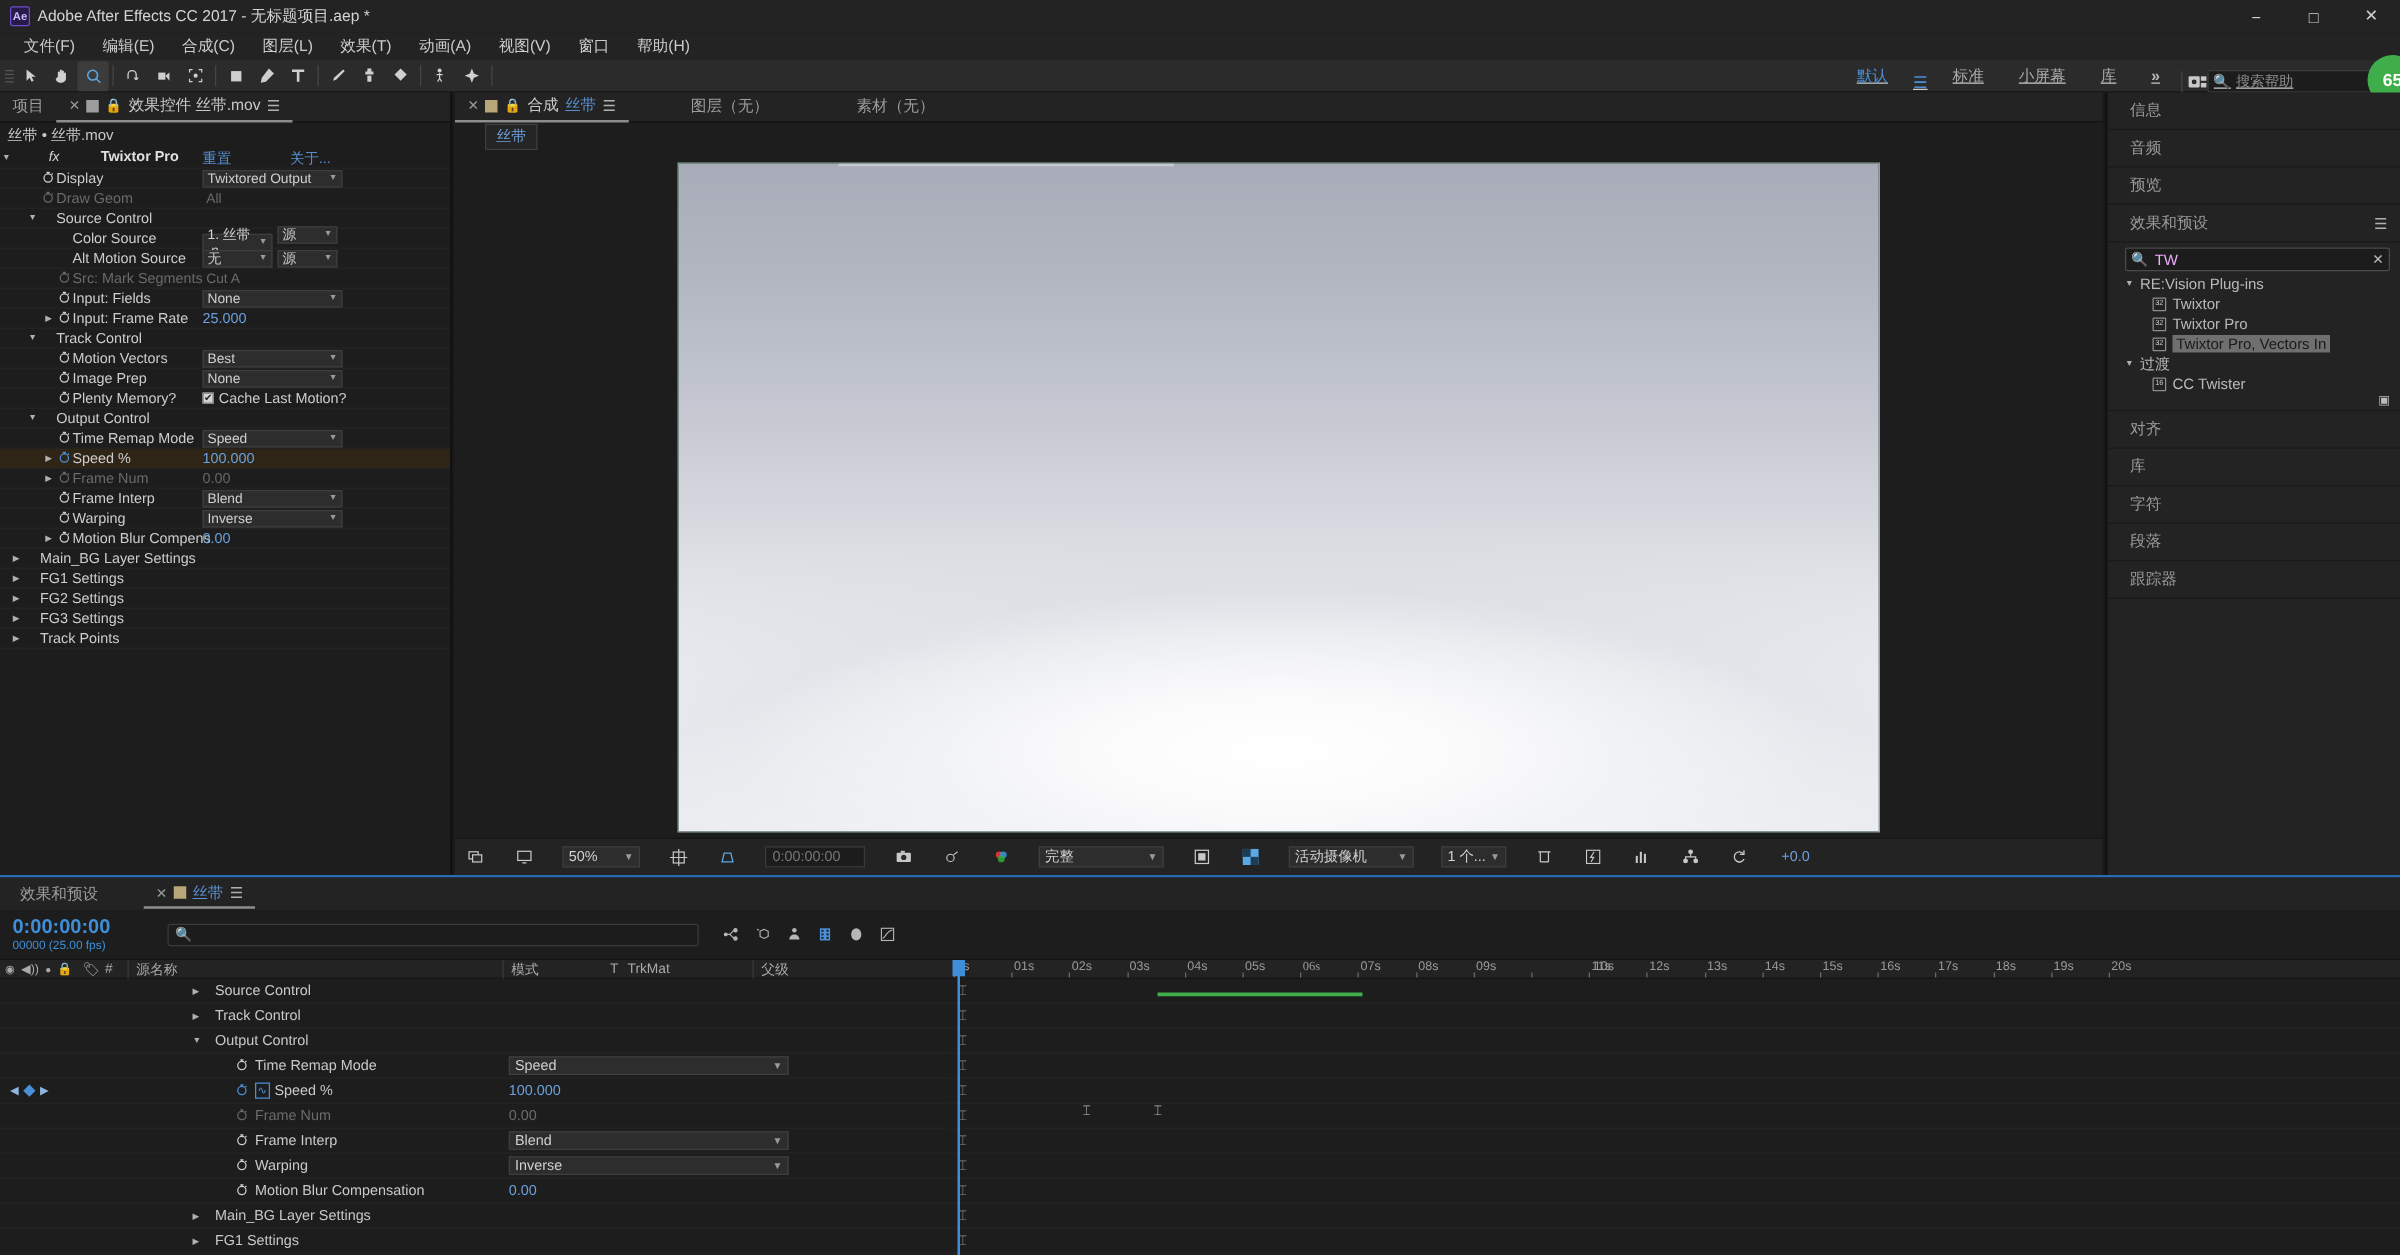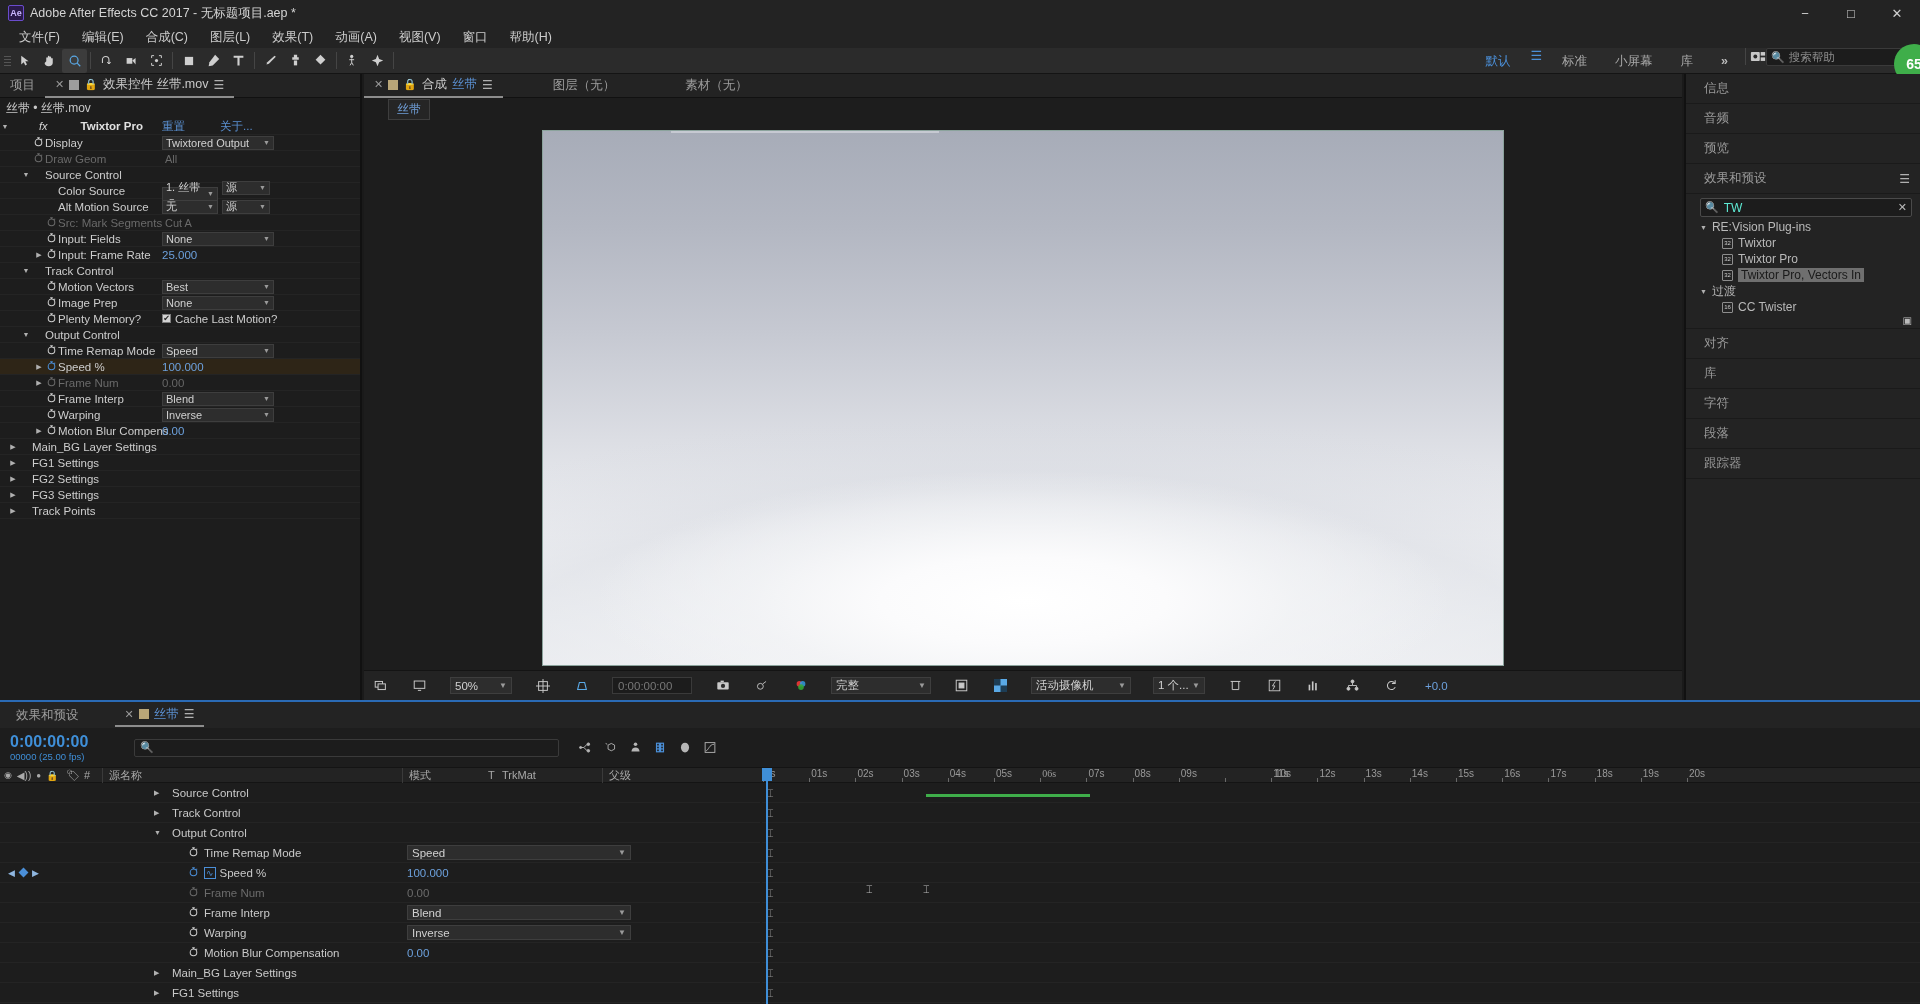--- a/index.html
+++ b/index.html
@@ -20,21 +20,21 @@
   .menubar{ height:22px; background:#232323; display:flex; align-items:center; padding-left:8px; gap:0px;}
   .menu-item{ padding:2px 11px; font-size:12.5px; color:#cccccc; }
   
   .toolbar{ height:26px; background:#2b2b2b; display:flex; align-items:center; border-bottom:1px solid #141414; position:relative;}
   .tb-grip{ width:10px; height:18px; display:flex; flex-direction:column; justify-content:center; gap:2px; margin-left:2px;}
   .tb-grip i{ display:block; height:1px; background:#555; width:7px; margin-left:2px;}
   .tool{ width:25px; height:24px; display:flex; align-items:center; justify-content:center; color:#cfcfcf; font-size:13px;}
   .tool.active{ background:#3c3c3c; border-radius:2px; }
   .tool.active svg{ stroke:#5aa9e6; }
   .tb-sep{ width:1px; height:17px; background:#454545; margin:0 3px;}
-  .ws-bar{ position:absolute; right:0; top:0; height:26px; display:flex; align-items:flex-start; gap:0; }
+  .ws-bar{ position:absolute; right:0; top:0; height:26px; display:flex; align-items:flex-end; gap:0;text-decoration:underline; }
   .ws-item{ padding:0 14px; height:26px; display:flex; align-items:center; font-size:12.5px; color:#aaa; }
   .ws-item.active{ color:#4b8fd8; }
   .ws-hamb{ color:#4b8fd8; padding:0 6px; font-size:13px;}
   .search-help{ width:150px; height:18px; background:#1c1c1c; border:1px solid #3a3a3a; border-radius:2px;
     display:flex; align-items:center; padding-left:4px; gap:4px; color:#8c8c8c; font-size:11.5px; margin-right:4px;}
   .green-badge{ position:absolute; right:-14px; top:-4px; width:40px; height:40px; border-radius:50%;
       background:#3fae4a; color:#fff; font-size:14px; display:flex; align-items:center; justify-content:center; font-weight:bold;}
   
   .workspace{ position:absolute; top:74px; left:0; right:0; bottom:304px; }
   
@@ -86,21 +86,21 @@
       justify-content:space-between; padding:0 4px; font-size:11.5px; color:#d0d0d0;}
   .cb-tc{ height:17px; background:#1c1c1c; border:1px solid #3a3a3a; display:inline-flex; align-items:center;
       padding:0 5px; font-size:11.5px; color:#777;}
   
   .rdock{ position:absolute; right:0; top:0; width:236px; bottom:0; background:#232323; border-left:2px solid #111;}
   .rtab{ height:30px; display:flex; align-items:center; padding-left:18px; font-size:12.5px; color:#9b9b9b; border-bottom:1px solid #1a1a1a;
         position:relative;}
   .rtab .hamb{ position:absolute; right:10px;}
   .effects-search{ margin:4px 8px 2px 14px; height:19px; background:#1c1c1c; border:1px solid #4a4a4a; border-radius:2px;
       display:flex; align-items:center; padding:0 4px; gap:5px;}
-  .effects-search input{ background:transparent; border:none; outline:none; color:#5eead4; font-size:12px; flex:1;
+  .effects-search input{ background:transparent; border:none; outline:none; color:#f0abfc; font-size:12px; flex:1;
       font-family:"Liberation Sans",sans-serif;}
   .fx-tree{ font-size:12px; }
   .fx-node{ height:16px; display:flex; align-items:center; padding-left:14px; gap:5px; color:#b9b9b9;}
   .fx-node.child{ padding-left:36px;}
   .fx-node.selected .nm{ background:#6f6f6f; color:#1a1a1a; padding:0 3px;}
   .fx-badge{ width:11px;height:11px; border:1px solid #8d8d8d; color:#c9c9c9; font-size:6px;
       display:inline-flex;align-items:center;justify-content:center; border-radius:1px;}
   
   .timeline{ position:absolute; left:0; right:0; bottom:0; height:304px; background:#1d1d1d; border-top:2px solid #2a6ab5;}
   .tl-tabs{ height:26px; background:#232323; display:flex; align-items:center;}
@@ -288,21 +288,21 @@
         <span class="hamb">☰</span>
       </div>
     </div>
     <div class="breadcrumb">丝带 • 丝带.mov</div>
     <div class="ec-list">
       <div class="ecrow hdr" style="height:17px;">
         <span class="tw">▼</span>
         <span style="color:#d8d8d8;font-style:italic;font-size:11px;padding-right:4px;">fx</span>
         <span class="fx-title">Twixtor Pro</span>
         <span class="link" style="position:absolute;left:162px;">重置</span>
-        <span class="link" style="position:absolute;left:220px;">关于...</span>
+        <span class="link" style="position:absolute;left:232px;">关于...</span>
       </div>
       <div id="ec-rows">
           <div class="ecrow">
             <span style="display:inline-block;width:21px"></span>
             <span class="tw"></span>
             <span class="sw2"><svg class="stopwatch" viewBox="0 0 12 12" fill="none" stroke="#cfcfcf" stroke-width="1.1">
                 <circle cx="6" cy="7" r="3.6"></circle>
                 <path d="M4.6 2h2.8M6 2v1.4M9 4l1-1"></path>
               </svg></span>
             <span class="lbl">Display</span>

